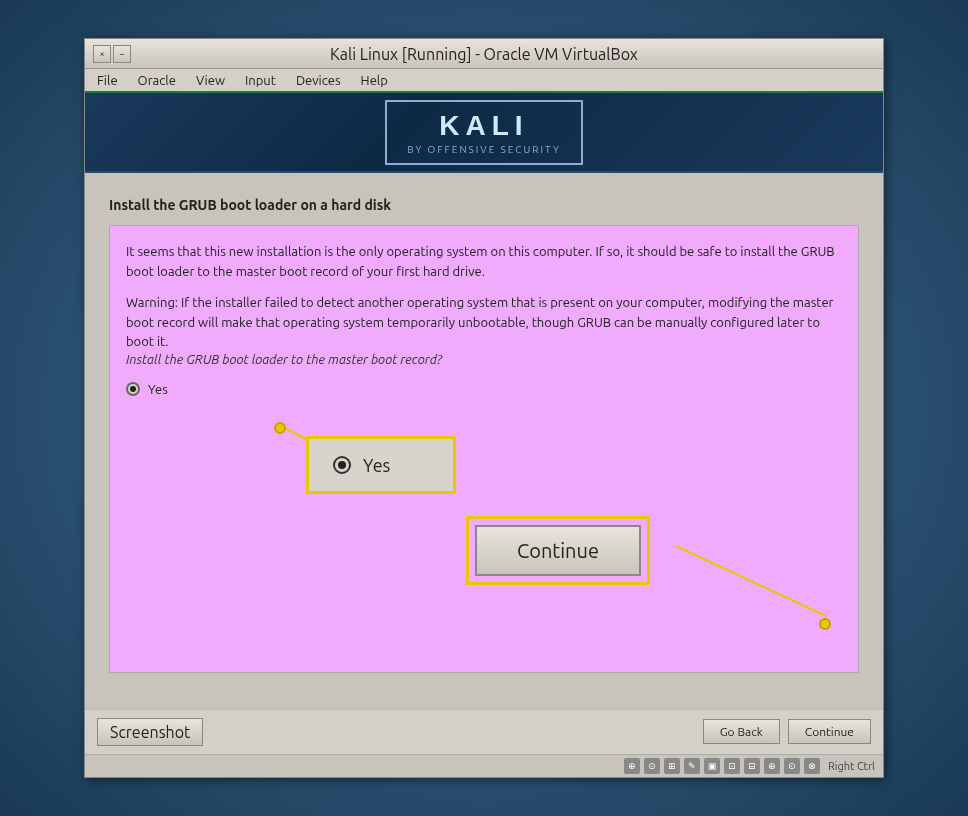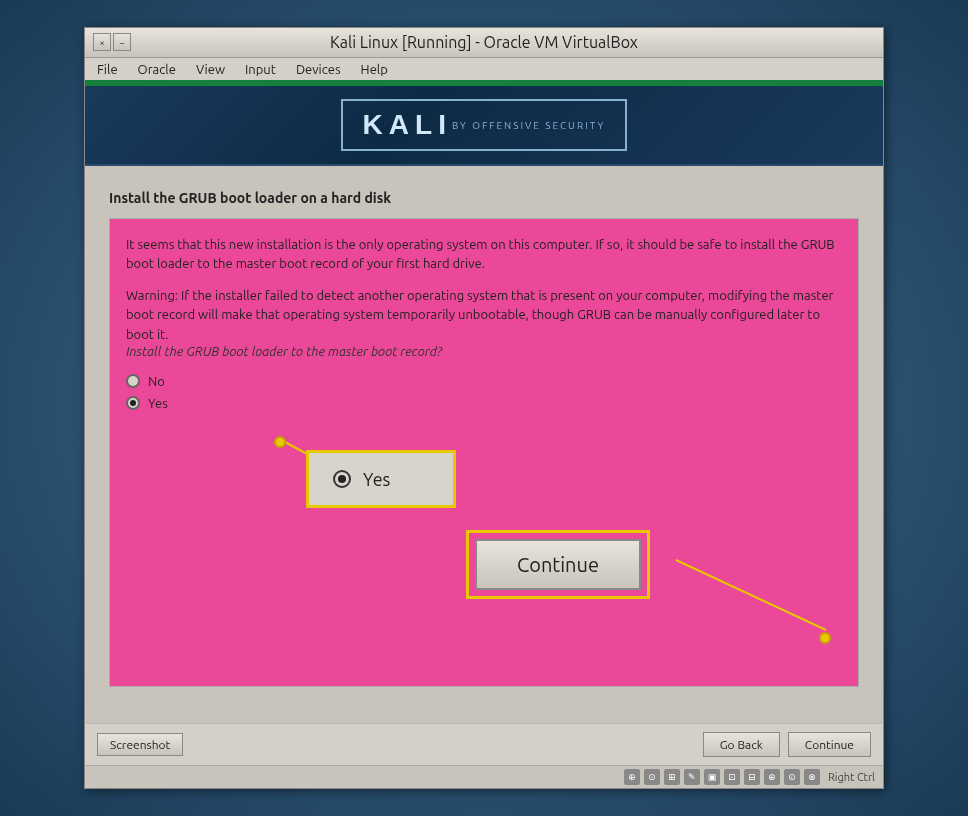--- a/index.html
+++ b/index.html
@@ -56,21 +56,21 @@
       transform: translateX(-50%);
       font-size: 16px;
       color: #222;
       white-space: nowrap;
       text-align: right;
     }
 
     
     .menu-bar {
       background: #d4d0c8;
-      border-bottom: 6px solid #15803d;
+      border-bottom: 2px solid #15803d;
       display: flex;
       padding: 2px 4px;
       gap: 4px;
     }
     .menu-item {
       padding: 2px 8px;
       font-size: 13px;
       color: #222;
       cursor: pointer;
     }
@@ -81,21 +81,21 @@
       height: 80px;
       display: flex;
       align-items: center;
       justify-content: center;
       border-bottom: 2px solid #2a4a6c;
     }
     .kali-logo-box {
       border: 2px solid #8ab0d0;
       padding: 8px 20px;
       display: flex;
-      flex-direction: row;
+      flex-direction: column;
       align-items: center;
     }
     .kali-logo-text {
       font-size: 28px;
       font-weight: bold;
       color: #d0e8f8;
       letter-spacing: 6px;
       font-family: Arial, sans-serif;
     }
     .kali-logo-sub {
@@ -113,21 +113,21 @@
 
     .page-title {
       font-size: 14px;
       font-weight: bold;
       color: #222;
       margin-bottom: 12px;
     }
 
     
     .inner-panel {
-      background: #ec4899;
+      background: #f0abfc;
       border: 1px solid #aaa;
       padding: 16px;
       margin-bottom: 12px;
     }
 
     .description-text {
       font-size: 13px;
       color: #222;
       line-height: 1.5;
       margin-bottom: 12px;
@@ -239,21 +239,21 @@
       justify-content: space-between;
     }
     .bottom-left {
       display: flex;
       align-items: center;
     }
     .screenshot-btn {
       background: linear-gradient(to bottom, #e8e4dc, #c8c4bc);
       border: 1px solid #888;
       padding: 4px 12px;
-      font-size: 12px;
+      font-size: 16px;
       color: #222;
       cursor: pointer;
       font-family: inherit;
     }
     .bottom-right {
       display: flex;
       align-items: center;
       gap: 8px;
     }
     .nav-btn {
@@ -321,24 +321,20 @@
 
   <div class="main-content">
     <div class="page-title">Install the GRUB boot loader on a hard disk</div>
 
     <div class="inner-panel">
       <div class="description-text">It seems that this new installation is the only operating system on this computer. If so, it should be safe to install the GRUB boot loader to the master boot record of your first hard drive.</div>
       <div class="warning-text">Warning: If the installer failed to detect another operating system that is present on your computer, modifying the master boot record will make that operating system temporarily unbootable, though GRUB can be manually configured later to boot it.</div>
       <div class="question-text">Install the GRUB boot loader to the master boot record?</div>
 
       <div class="radio-group">
-        <label class="radio-option">
-          <div class="radio-circle"></div>
-          <span>No</span>
-        </label>
         <label class="radio-option">
           <div class="radio-circle checked"></div>
           <span>Yes</span>
         </label>
       </div>
 
       <div style="position: relative; height: 240px;">
 
         <svg style="position:absolute;top:0;left:0;width:100%;height:100%;pointer-events:none;">
 

